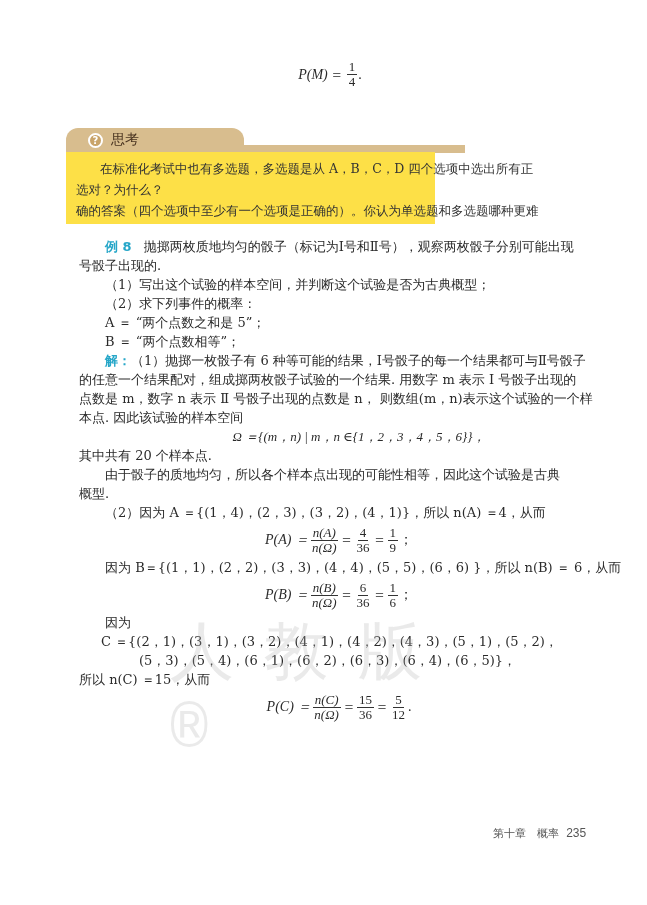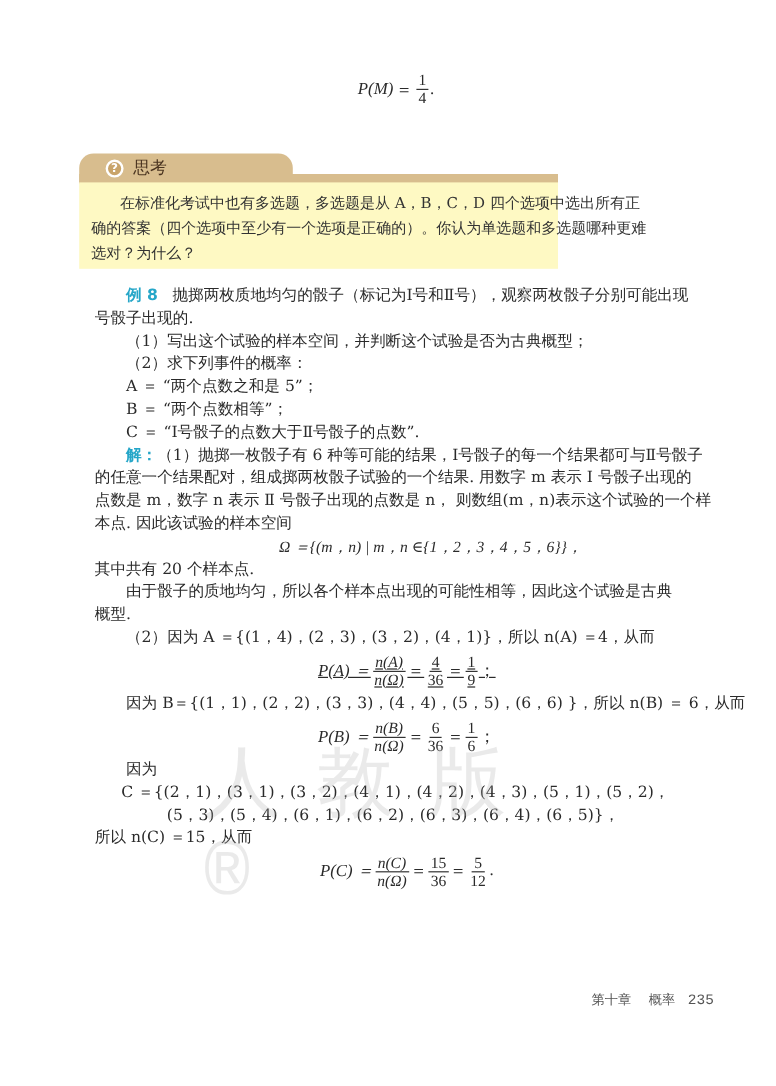--- a/index.html
+++ b/index.html
@@ -17,32 +17,32 @@
   .eq { display: flex; align-items: center; justify-content: center; font-size: 14px; }
   .line { font-size: 13px; line-height: 19px; white-space: nowrap; }
   .indent { padding-left: 26px; }
   .think-tab {
     position: absolute; left: 66px; top: 128px; width: 178px; height: 24px;
     background: #d8bd8e; border-radius: 12px 12px 0 0;
     display: flex; align-items: center; padding-left: 22px; box-sizing: border-box;
   }
   .think-band { position: absolute; left: 66px; top: 145px; width: 399px; height: 8px; background: #d8bd8e; }
   .think-body {
-    position: absolute; left: 66px; top: 152px; width: 399px; height: 72px;
-    background: #fef9c3; box-sizing: border-box; padding: 6px 10px 0 10px;
+    position: absolute; left: 66px; top: 152px; width: 369px; height: 72px;
+    background: #fde047; box-sizing: border-box; padding: 6px 10px 0 10px;
     font-size: 12.5px; line-height: 21px; color: #333;
   }
   .q-icon {
     width: 15px; height: 15px; border-radius: 50%; border: 2px solid #fff; background: #c9a46a;
     color: #fff; font-family: "DejaVu Sans", sans-serif; font-size: 10px; font-weight: bold;
     display: flex; align-items: center; justify-content: center; box-sizing: border-box;
   }
   .think-title { font-family: "DejaVu Sans", sans-serif; font-size: 14px; color: #4a3420; margin-left: 8px; }
   .cyan { color: #25a6c8; font-family: "DejaVu Sans", sans-serif; font-weight: bold; }
-  .footer { font-family: Liberation Mono, monospace; font-size: 11px; color: #555; }
+  .footer { font-family: Liberation Sans, sans-serif; font-size: 11px; color: #555; }
   .watermark {
     position: absolute; left: 170px; top: 608px; width: 320px; height: 90px;
     color: rgba(180,180,180,0.28); font-size: 64px; font-family: Liberation Mono, monospace; letter-spacing: 30px;
     pointer-events: none;
   }
 </style>
 </head>
 <body>
 
 <div class="page">
@@ -57,49 +57,48 @@
     <span class="rm">.</span>
   </div>
 
   <div class="think-band"></div>
   <div class="think-tab">
     <span class="q-icon">?</span>
     <span class="think-title">思考</span>
   </div>
   <div class="think-body">
     <div style="padding-left:24px; white-space:nowrap;">在标准化考试中也有多选题，多选题是从 A，B，C，D 四个选项中选出所有正</div>
+    <div style="white-space:nowrap;">选对？为什么？</div>
     <div style="white-space:nowrap;">确的答案（四个选项中至少有一个选项是正确的）。你认为单选题和多选题哪种更难</div>
-    <div style="white-space:nowrap;">选对？为什么？</div>
   </div>
 
   <div class="abs" style="left:79px; top:237px; width:520px;">
     <div class="line indent">
       <span class="cyan">例 8</span>
       <span style="margin-left:8px;">抛掷两枚质地均匀的骰子（标记为Ⅰ号和Ⅱ号），观察两枚骰子分别可能出现</span>
     </div>
     <div class="line">号骰子出现的.</div>
     <div class="line indent">（1）写出这个试验的样本空间，并判断这个试验是否为古典概型；</div>
     <div class="line indent">（2）求下列事件的概率：</div>
     <div class="line indent">A ＝ “两个点数之和是 5”；</div>
     <div class="line indent">B ＝ “两个点数相等”；</div>
-    <div class="line indent">C ＝ “Ⅰ号骰子的点数大于Ⅱ号骰子的点数”.</div>
 
     <div class="line indent">
       <span class="cyan">解：</span><span>（1）抛掷一枚骰子有 6 种等可能的结果，Ⅰ号骰子的每一个结果都可与Ⅱ号骰子</span>
     </div>
     <div class="line">的任意一个结果配对，组成掷两枚骰子试验的一个结果. 用数字 m 表示 Ⅰ 号骰子出现的</div>
     <div class="line">点数是 m，数字 n 表示 Ⅱ 号骰子出现的点数是 n， 则数组(m，n)表示这个试验的一个样</div>
     <div class="line">本点. 因此该试验的样本空间</div>
     <div class="line math" style="text-align:center; padding-left:40px;">Ω ＝{(m，n) | m，n ∈{1，2，3，4，5，6}}，</div>
     <div class="line">其中共有 20 个样本点.</div>
     <div class="line indent">由于骰子的质地均匀，所以各个样本点出现的可能性相等，因此这个试验是古典</div>
     <div class="line">概型.</div>
     <div class="line indent">（2）因为 A ＝{(1，4)，(2，3)，(3，2)，(4，1)}，所以 n(A) ＝4，从而</div>
 
-    <div class="eq math" style="height:36px;text-decoration:underline;">
+    <div class="eq math" style="height:36px;">
       <span>P(A) ＝</span>
       <span class="frac">
           <span class="num">n(A)</span>
           <span class="den">n(Ω)</span>
         </span>
       <span class="rm">＝</span>
       <span class="frac rm">
           <span class="num">4</span>
           <span class="den">36</span>
         </span>

